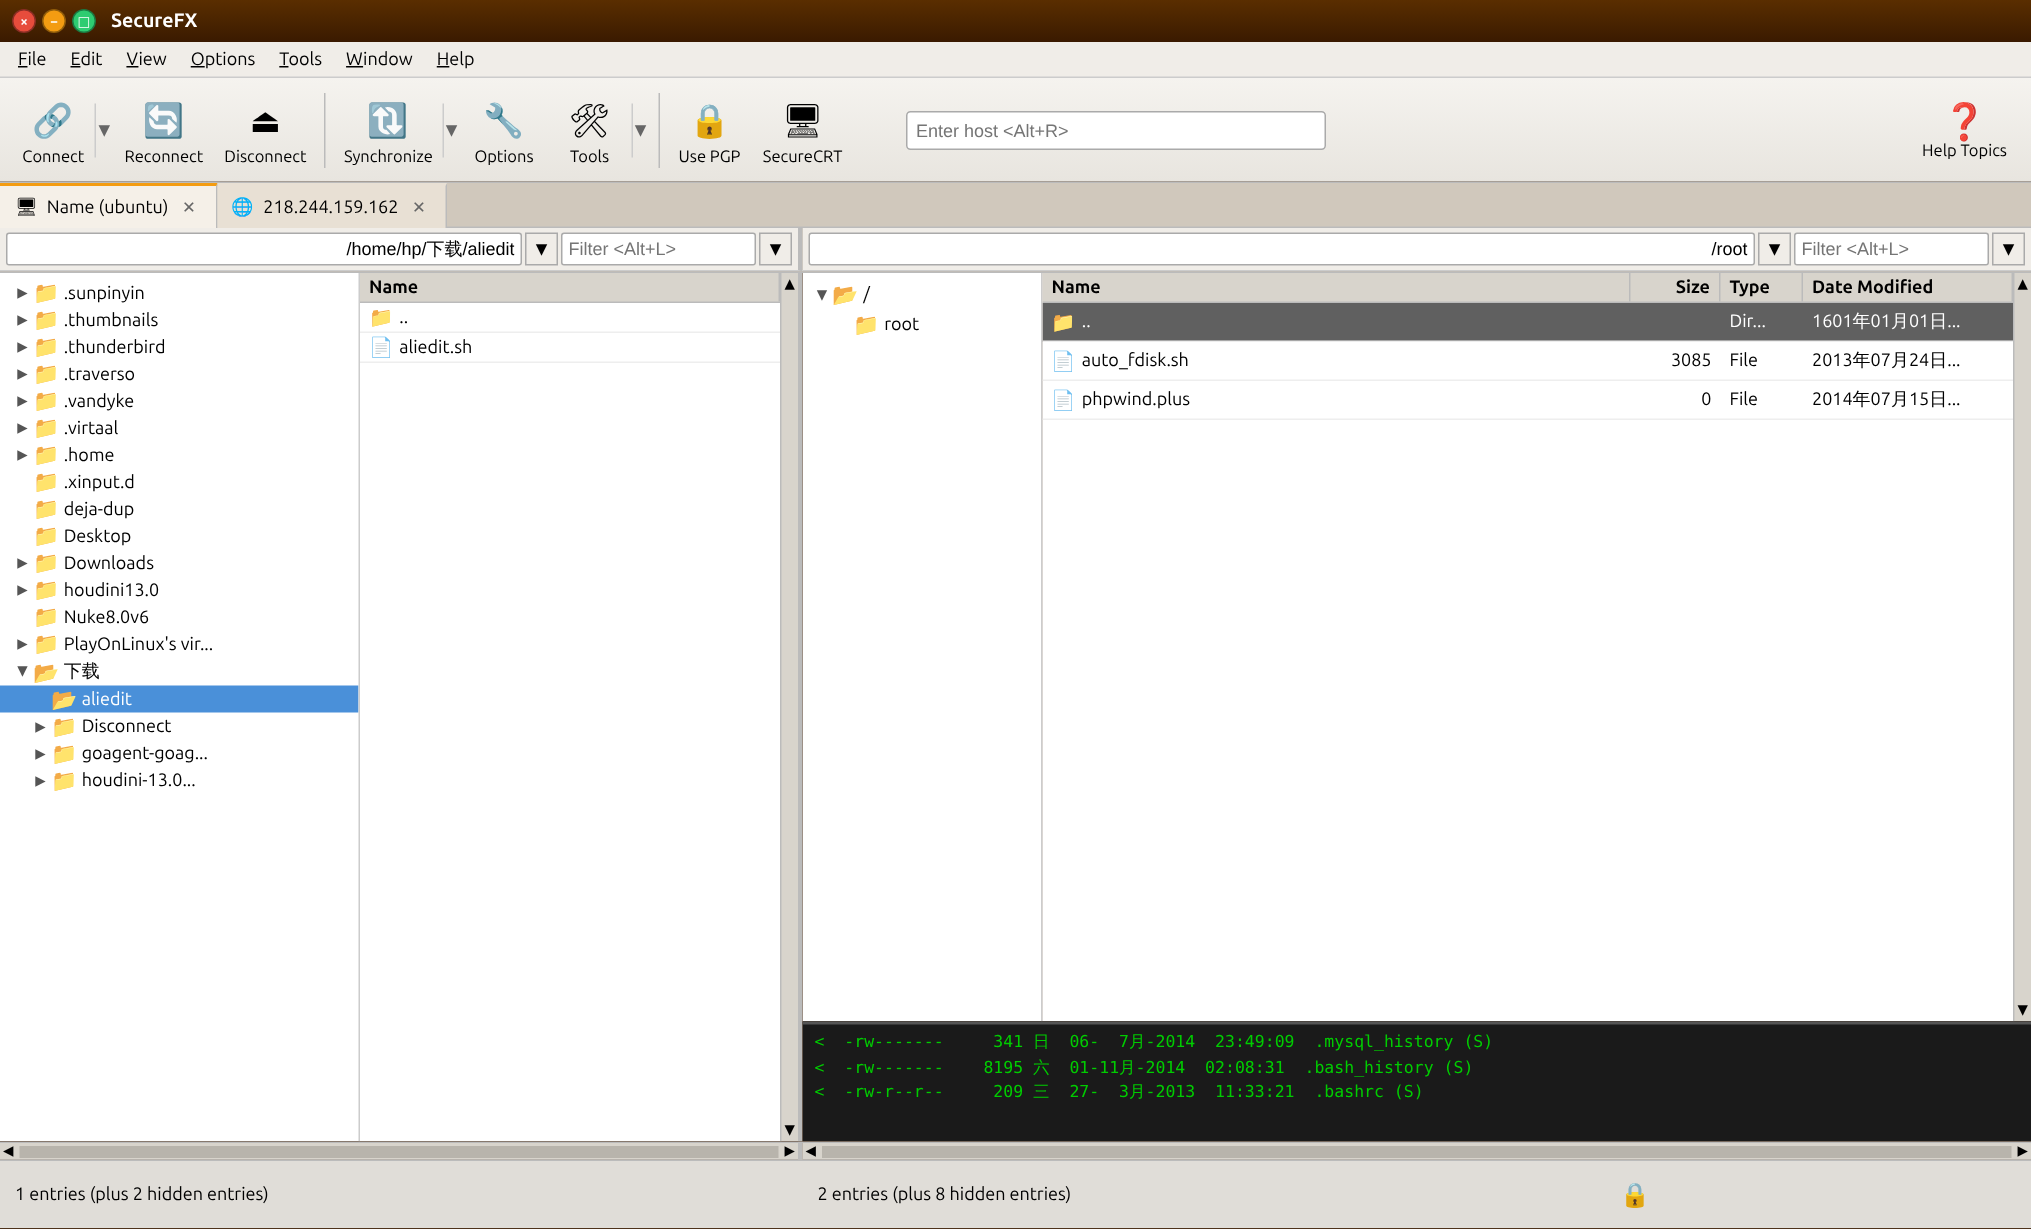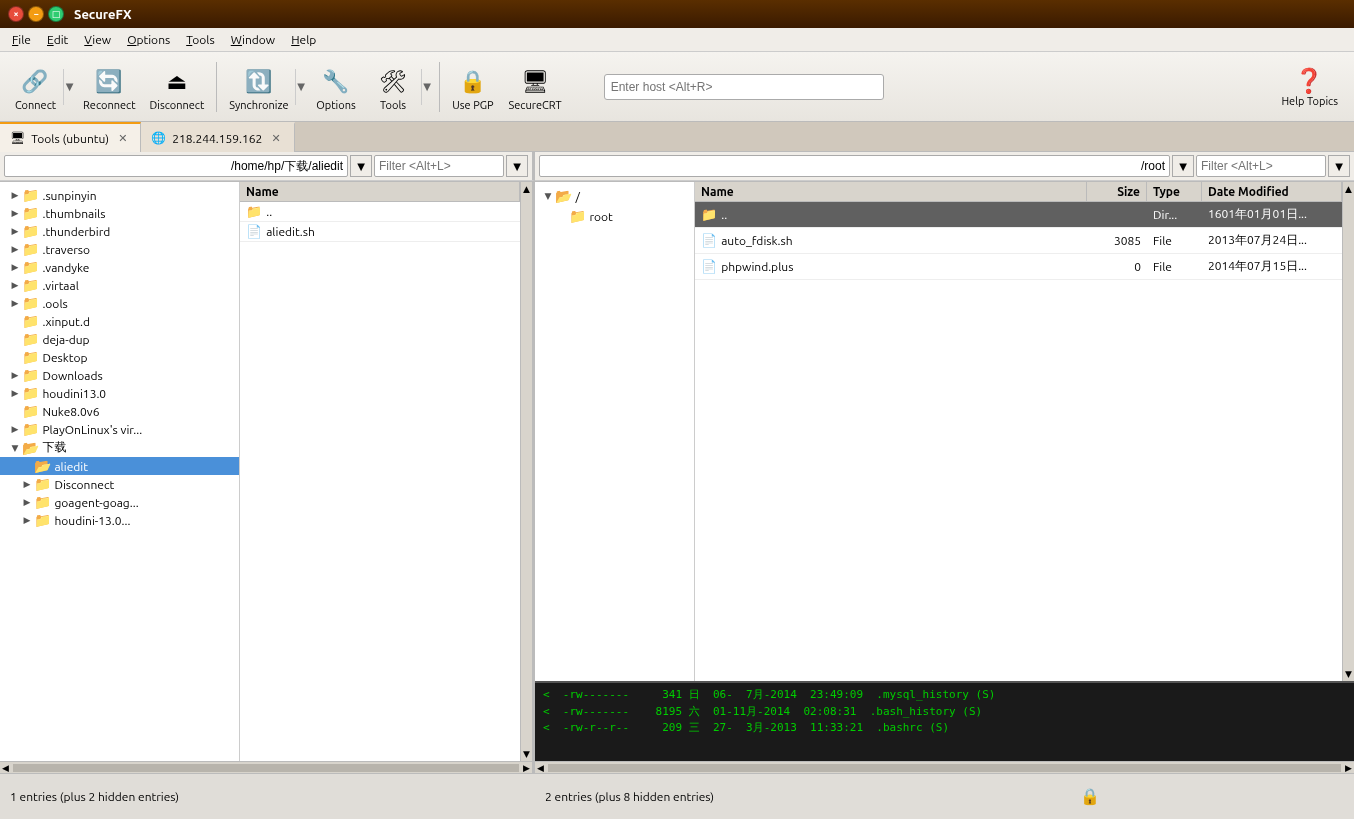--- a/index.html
+++ b/index.html
@@ -397,21 +397,21 @@
   </div>
   <div class="help-topics-btn">
     <div class="icon" style="font-size:24px;color:#4a7fcb;">❓</div>
     <span>Help Topics</span>
   </div>
 </div>
 
 <div class="tabs-bar">
   <div class="tab active">
     <span>🖥</span>
-    <span>Tools (ubuntu)</span>
+    <span>Name (ubuntu)</span>
     <span class="close-x">✕</span>
   </div>
   <div class="tab">
     <span>🌐</span>
     <span>218.244.159.162</span>
     <span class="close-x">✕</span>
   </div>
 </div>
 
 <div class="main-area">
@@ -471,21 +471,21 @@
         <div class="tree-item">
           <span class="tree-indent" style="width:8px;"></span>
           <span class="tree-toggle">▶</span>
           <span class="folder-icon closed">📁</span>
           <span>.virtaal</span>
         </div>
         <div class="tree-item">
           <span class="tree-indent" style="width:8px;"></span>
           <span class="tree-toggle">▶</span>
           <span class="folder-icon closed">📁</span>
-          <span>.ools</span>
+          <span>.home</span>
         </div>
         <div class="tree-item">
           <span class="tree-indent" style="width:8px;"></span>
           <span class="tree-toggle"> </span>
           <span class="folder-icon closed">📁</span>
           <span>.xinput.d</span>
         </div>
         <div class="tree-item">
           <span class="tree-indent" style="width:8px;"></span>
           <span class="tree-toggle"> </span>

